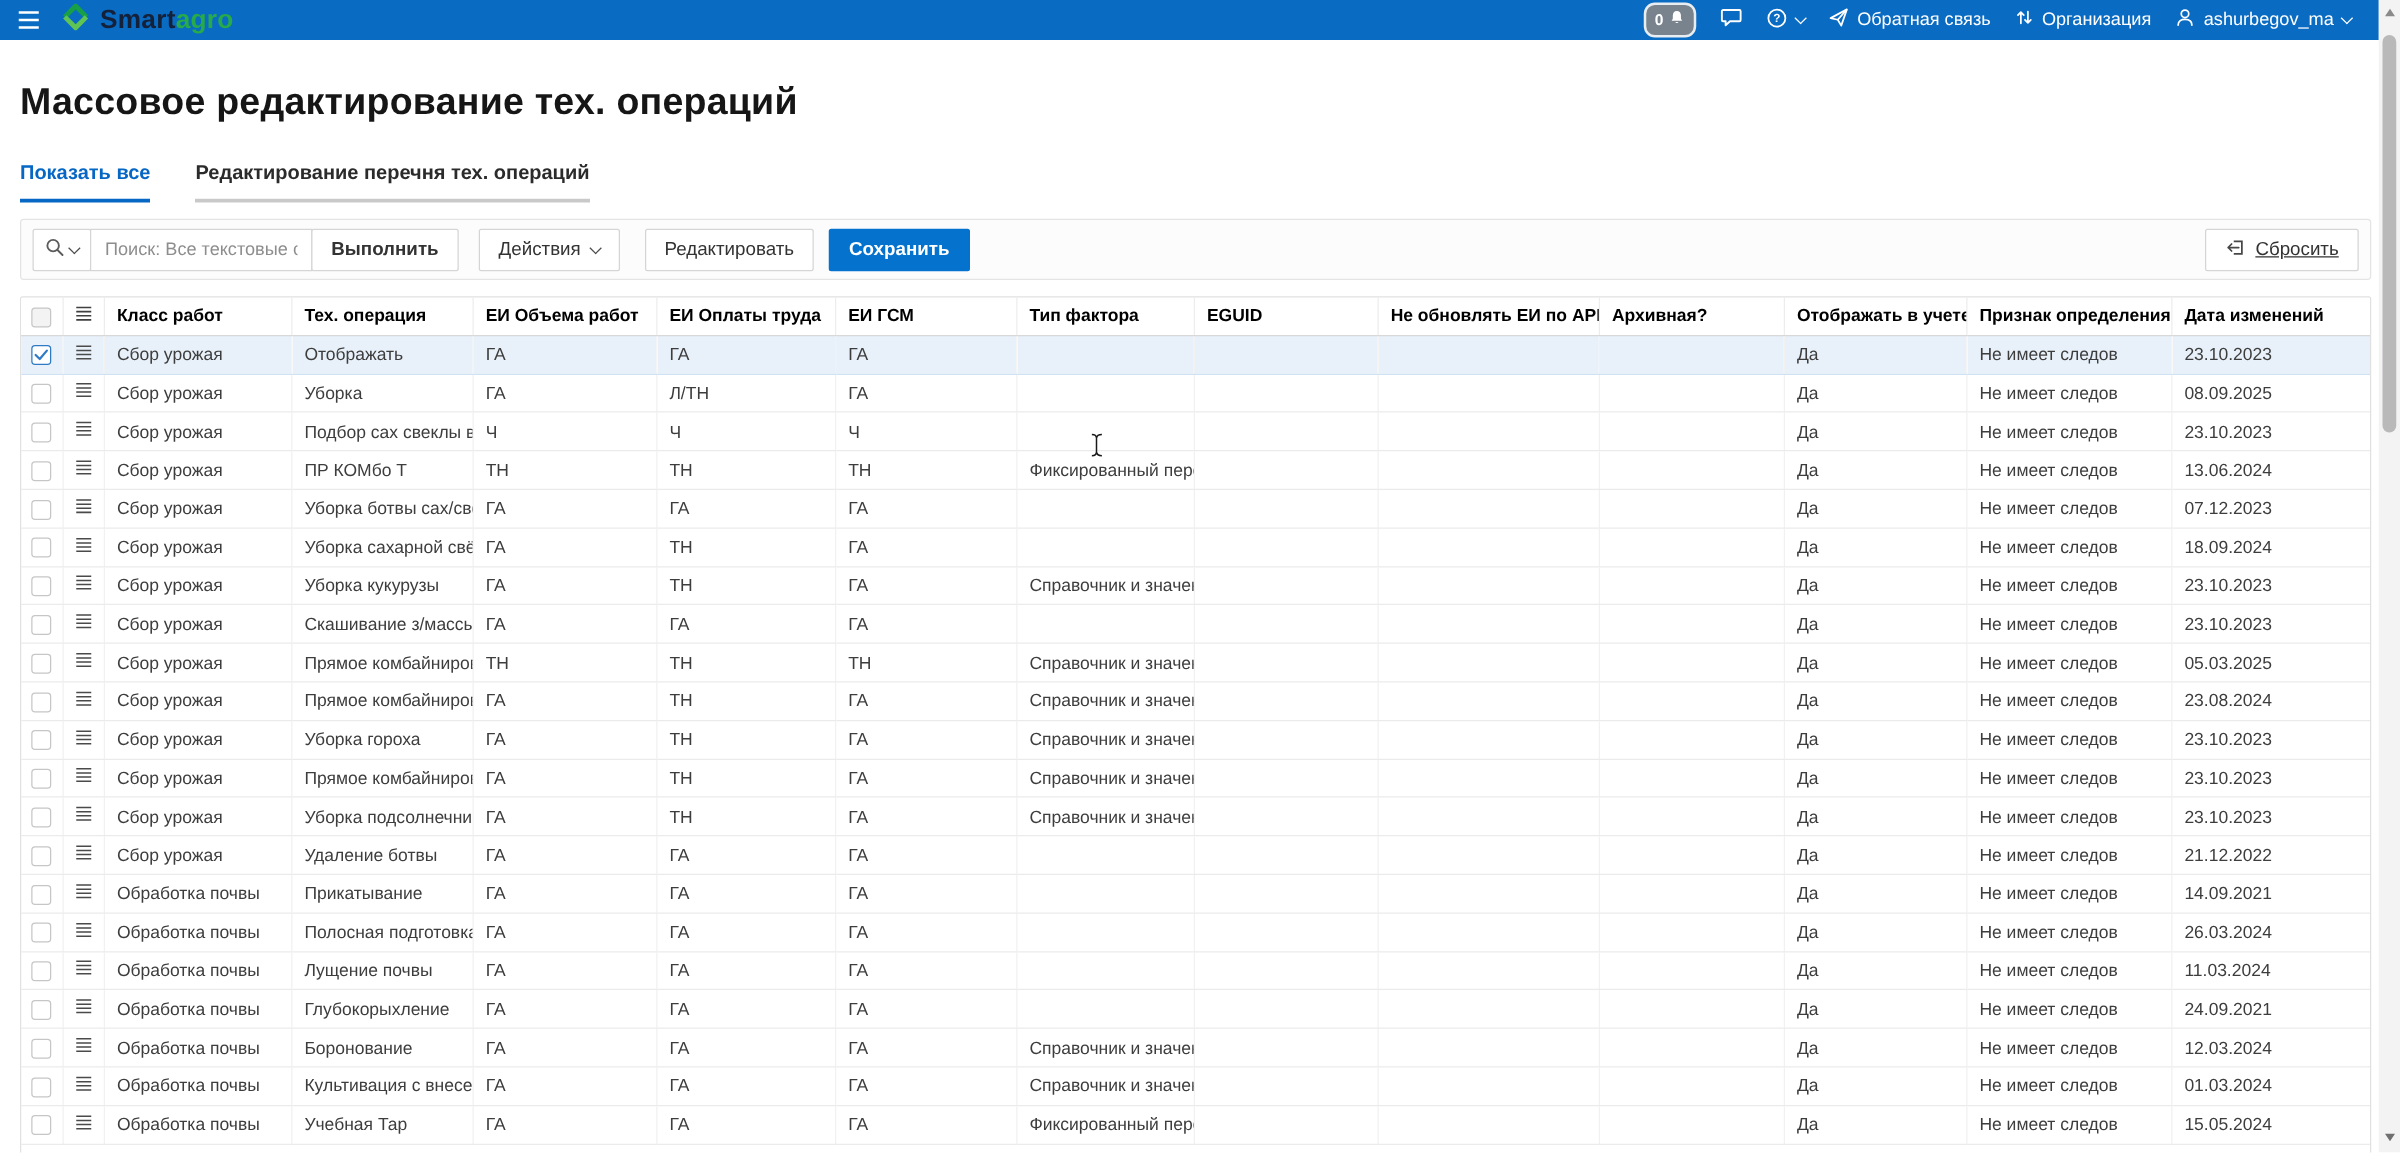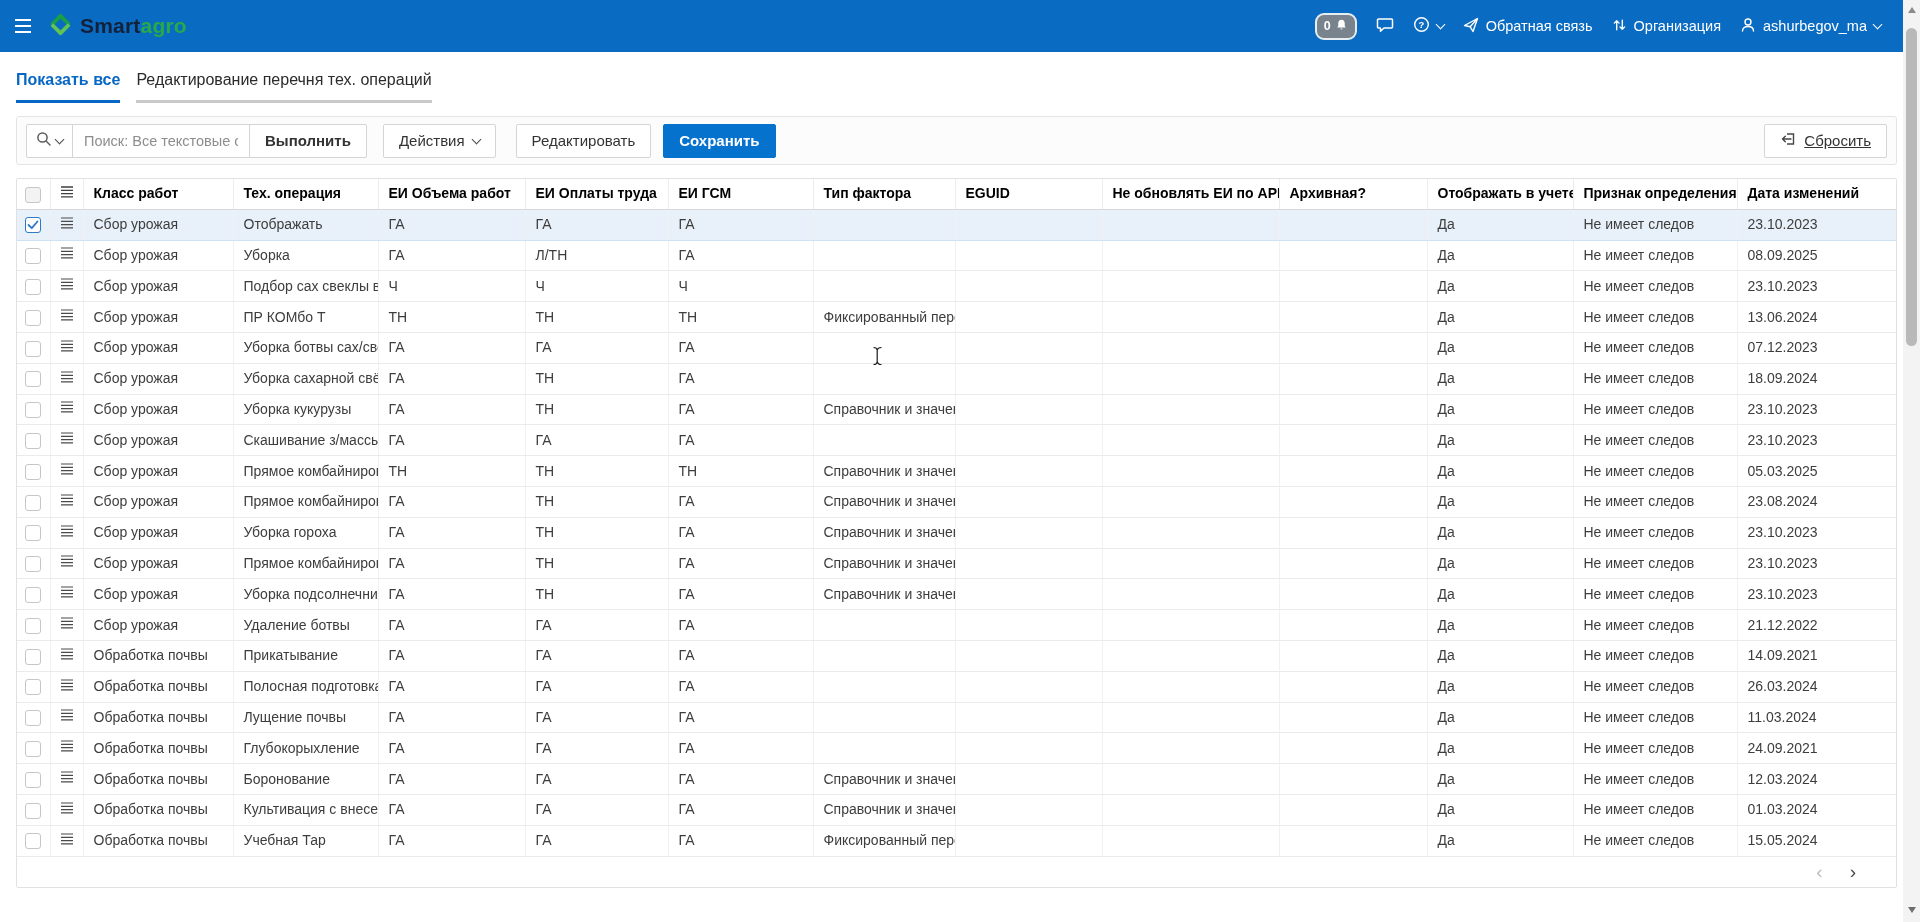--- a/index.html
+++ b/index.html
@@ -1,21 +1,21 @@
 <!DOCTYPE html>
 <html lang="ru"><head>
 <meta charset="utf-8">
 <style>
   * { margin:0; padding:0; box-sizing:border-box; }
   html,body { width:1920px; height:922px; overflow:hidden; background:#fff;
               font-family:"Liberation Sans", sans-serif; }
   body { position:relative; }
 
   
-  .topbar { position:absolute; top:0; left:0; width:1903px; height:52px;
+  .topbar { position:absolute; top:0; left:0; width:1903px; height:32px;
             background:#0a6bc2; display:flex; align-items:center; color:#fff; }
   .hamburger { width:46px; height:40px; display:flex; flex-direction:column;
                justify-content:center; align-items:center; gap:4px; cursor:pointer; }
   .hamburger i { display:block; width:16px; height:2px; background:#fff; }
   .brand { display:flex; align-items:center; gap:7px; margin-left:2px; }
   .brand-name { font-size:21px; font-weight:700; letter-spacing:0.2px; }
   .brand-name .primary { color:#13213a; }
   .brand-name .secondary { color:#27aa49; }
   .topbar-right { margin-left:auto; display:flex; align-items:center; gap:19px;
                   padding-right:22px; font-size:14.5px; }
@@ -23,22 +23,22 @@
                 border:2px solid #e8edf2; border-radius:9px; padding:3px 7px; }
   .notif-pill .count { font-size:12.5px; font-weight:700; color:#fff; }
   .tb-item { display:flex; align-items:center; gap:7px; cursor:pointer; white-space:nowrap; }
   .caret { width:7px; height:7px; border-right:1.6px solid #fff; border-bottom:1.6px solid #fff;
            transform:rotate(45deg); margin-top:-4px; display:inline-block; }
 
   
   .main { margin:0 23px 0 16px; }
   .page-title { font-size:30px; font-weight:700; color:#161616; margin-top:25px; letter-spacing:0.2px; }
 
-  .tabs { display:flex; gap:16px; margin-top:31px; font-size:16px; }
-  .tab { padding-bottom:11px; border-bottom:3px solid transparent; color:#2b2b2b; cursor:pointer; white-space:nowrap; }
+  .tabs { display:flex; gap:36px; margin-top:31px; font-size:16px; }
+  .tab { padding-bottom:11px; border-bottom:3px solid transparent; color:#2b2b2b; cursor:pointer; white-space:nowrap;font-weight:bold; }
   .tab.active { color:#0767c4; font-weight:700; border-bottom-color:#0767c4; }
   .tab.hovered { border-bottom-color:#c9c9c9; }
 
   
   .toolbar { margin-top:13px; height:49px; border:1px solid #e4e4e4; border-radius:3px;
              background:#fcfcfc; display:flex; align-items:center; padding:0 9px; }
   .btn { height:34px; background:#fff; border:1px solid #d5d5d5; border-radius:2px;
          display:inline-flex; align-items:center; gap:8px; padding:0 15px;
          font-size:15px; color:#333; cursor:pointer; white-space:nowrap; }
   .btn.bold { font-weight:700; }
@@ -165,20 +165,21 @@
             <path d="M2.5 14 C2.5 10.8 5 9.5 8 9.5 C11 9.5 13.5 10.8 13.5 14" fill="none" stroke="#fff" stroke-width="1.4" stroke-linecap="round"></path>
           </svg>
       </span>
       <span>ashurbegov_ma</span>
       <span class="caret"></span>
     </div>
   </div>
 </div>
 
 <div class="main" style="padding-top:40px;">
+  <h1 class="page-title">Массовое редактирование тех. операций</h1>
 
   <div class="tabs">
     <div class="tab active">Показать все</div>
     <div class="tab hovered">Редактирование перечня тех. операций</div>
   </div>
 
   <div class="toolbar">
     <div class="search-group">
       <button class="btn search-btn">
         <span>

